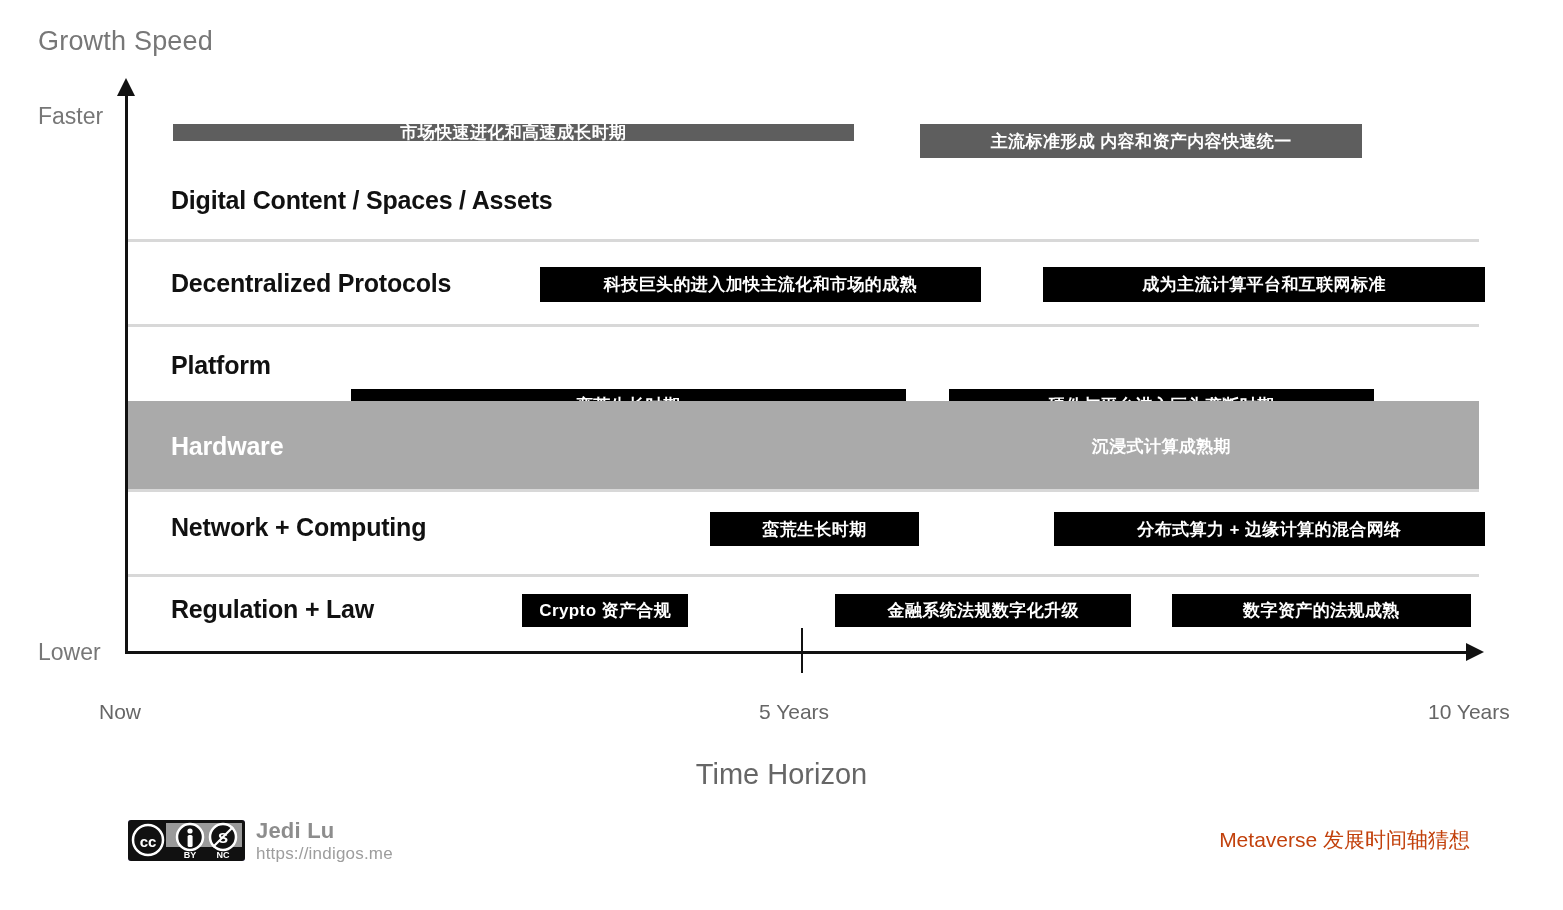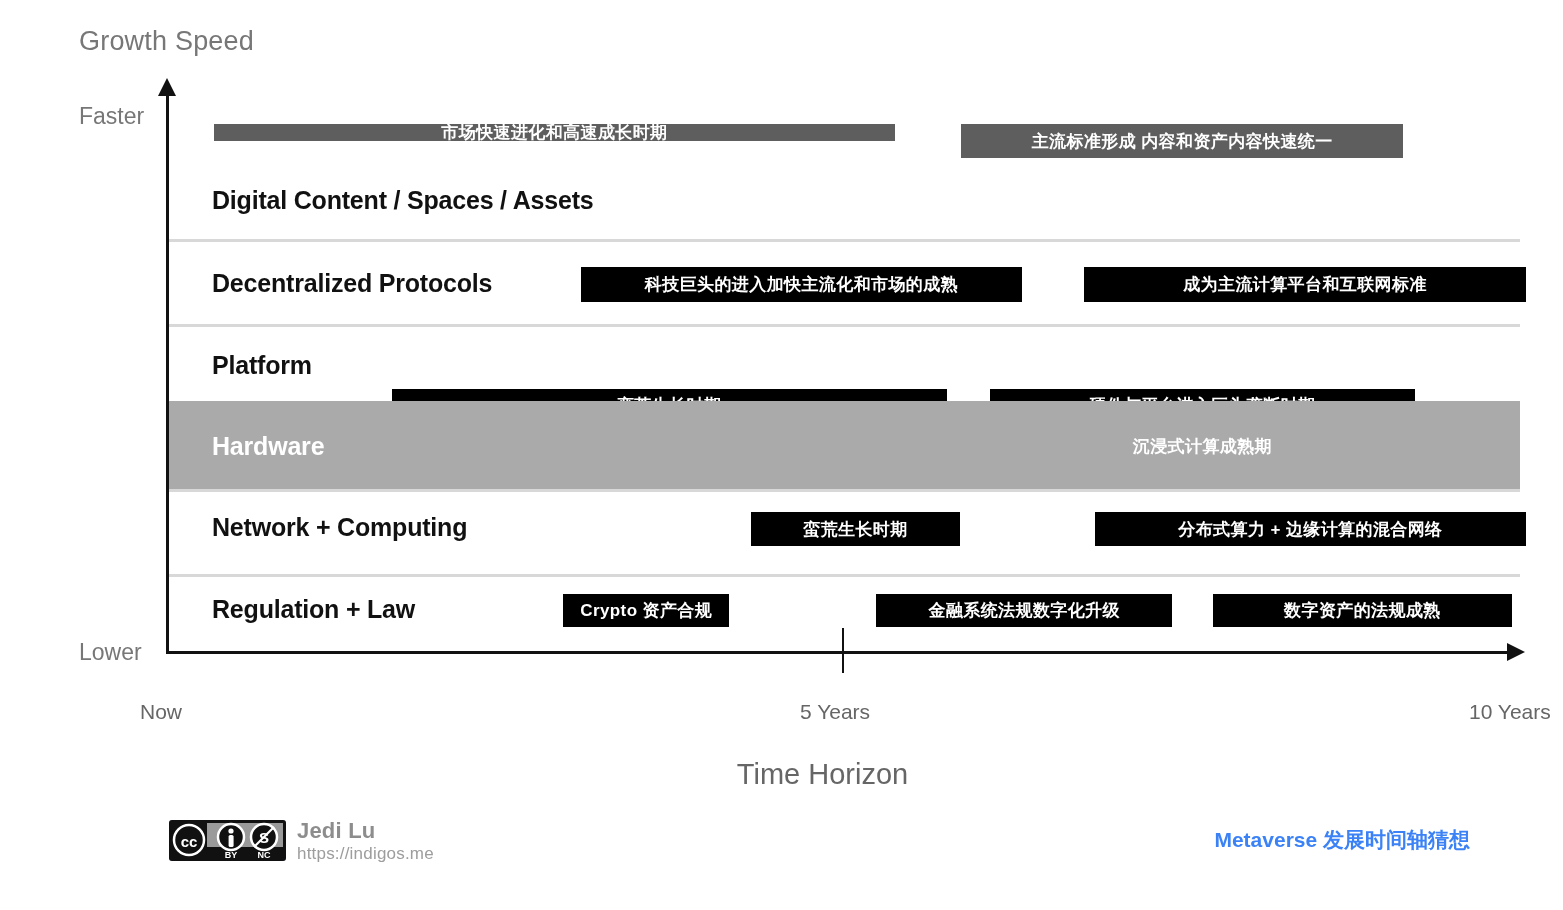--- a/index.html
+++ b/index.html
@@ -6,21 +6,21 @@
   html, body {
     margin: 0; padding: 0;
     background: #ffffff;
   }
   body {
     width: 1563px; height: 910px;
     position: relative;
     font-family: "Liberation Sans", "DejaVu Sans", sans-serif;
     overflow: hidden;
   }
-  #chart-root { position: absolute; inset: 0; margin-left: 41px; }
+  #chart-root { position: absolute; inset: 0; }
 
   
   .y-axis-title {
     position: absolute;
     left: 38px; top: 26px;
     font-size: 27px;
     color: #777777;
     letter-spacing: 0.2px;
     white-space: nowrap;
   }
@@ -160,22 +160,22 @@
     position: absolute;
     left: 256px; top: 844px;
     font-size: 17px;
     color: #9d9d9d;
     letter-spacing: 0.2px;
   }
   .footer-title {
     position: absolute;
     right: 93px; top: 826px;
     font-size: 21px;
-    font-weight: bold;
-    color: #3b82f6;
+    font-weight: normal;
+    color: #c2410c;
     white-space: nowrap;
   }
 </style>
 </head>
 <body>
 
 <div id="chart-root">
 
   <div class="y-axis-title">Growth Speed</div>
   <div class="y-label-faster">Faster</div>

